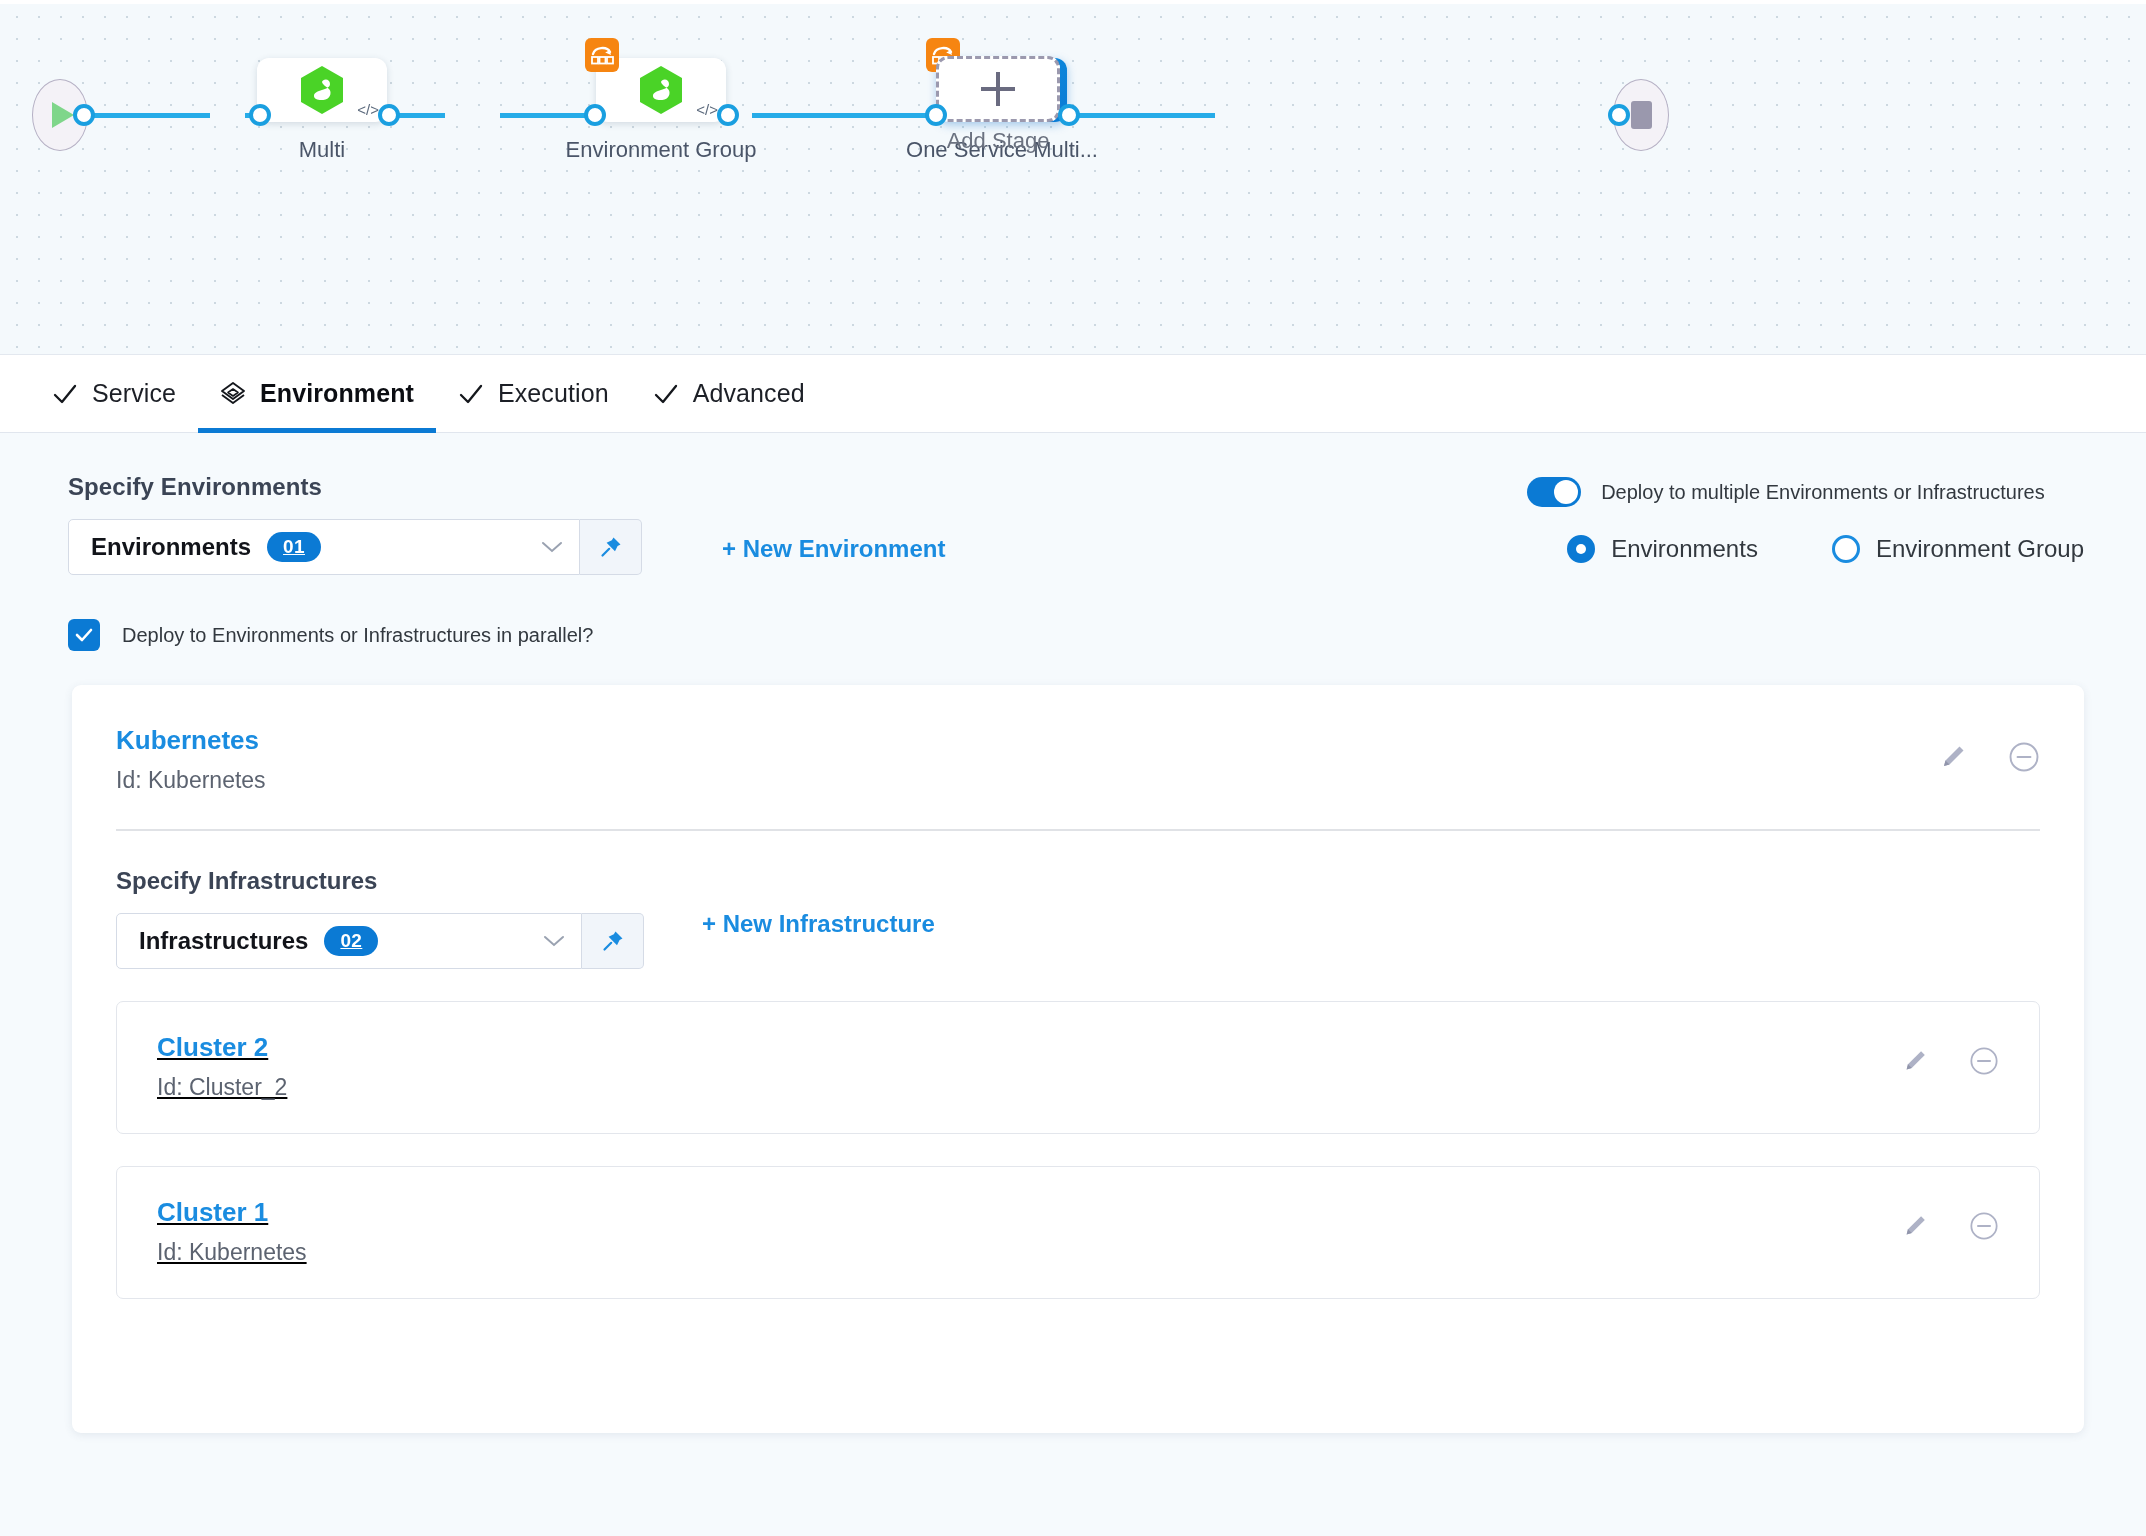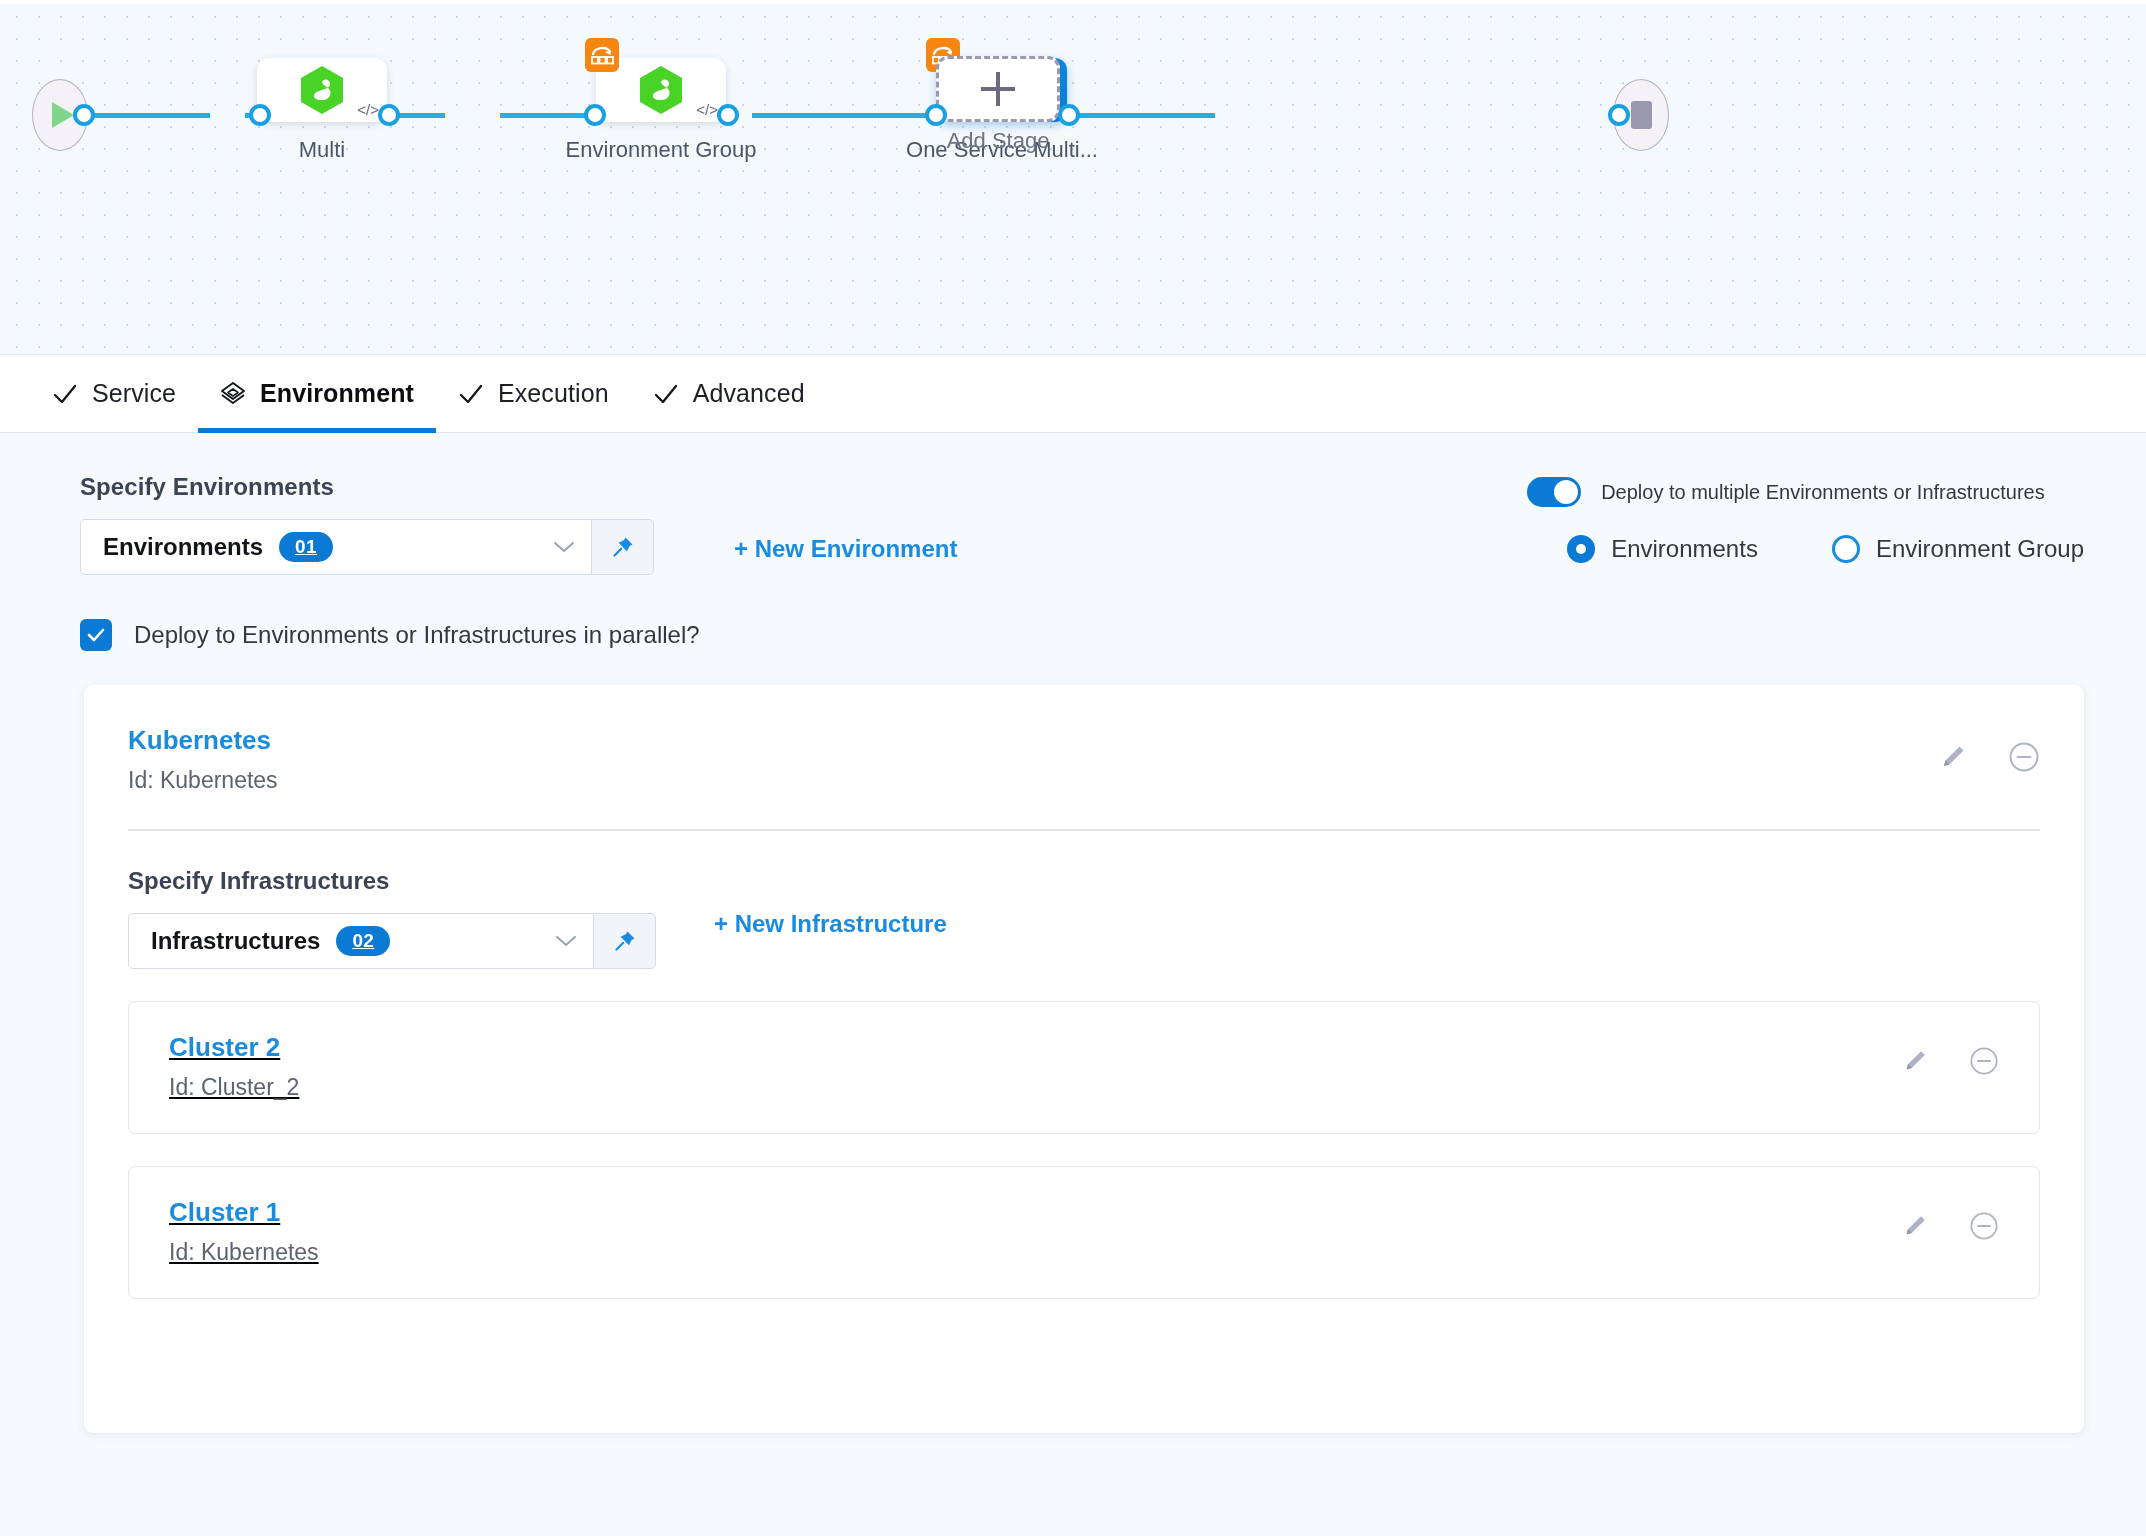--- a/index.html
+++ b/index.html
@@ -116,21 +116,20 @@
     content: ""; position: absolute; left: 0; right: 0; bottom: 0;
     height: 5px; background: #0b7ad4;
   }
   .check { width: 26px; height: 26px; display: block; }
 
   
   .body {
     position: relative;
     height: 1103px; background: #f6fafd;
     padding: 0;
-    margin-left: 12px;
   }
 
   .row-top {
     display: flex; justify-content: space-between;
     padding: 40px 62px 0 68px;
   }
 
   .field-label {
     font-size: 24px; color: #3b4455; font-weight: bold; letter-spacing: .1px;
   }
@@ -185,21 +184,21 @@
   .radio-gap { width: 22px; }
 
   .check-row {
     display: flex; align-items: center; gap: 22px;
     padding: 44px 0 0 68px;
   }
   .cbox {
     width: 32px; height: 32px; border-radius: 6px; background: #0b7ad4;
     display: flex; align-items: center; justify-content: center; cursor: pointer; flex: none;
   }
-  .check-label { font-size: 24px; color: #32383f; }
+  .check-label { font-size: 20px; color: #32383f; }
 
   
   .outer-card {
     margin: 34px 62px 0 72px;
     background: #ffffff; border-radius: 9px;
     box-shadow: 0 2px 9px rgba(60,80,110,0.10);
     padding: 40px 44px 0 44px;
     height: 748px;
   }
 

